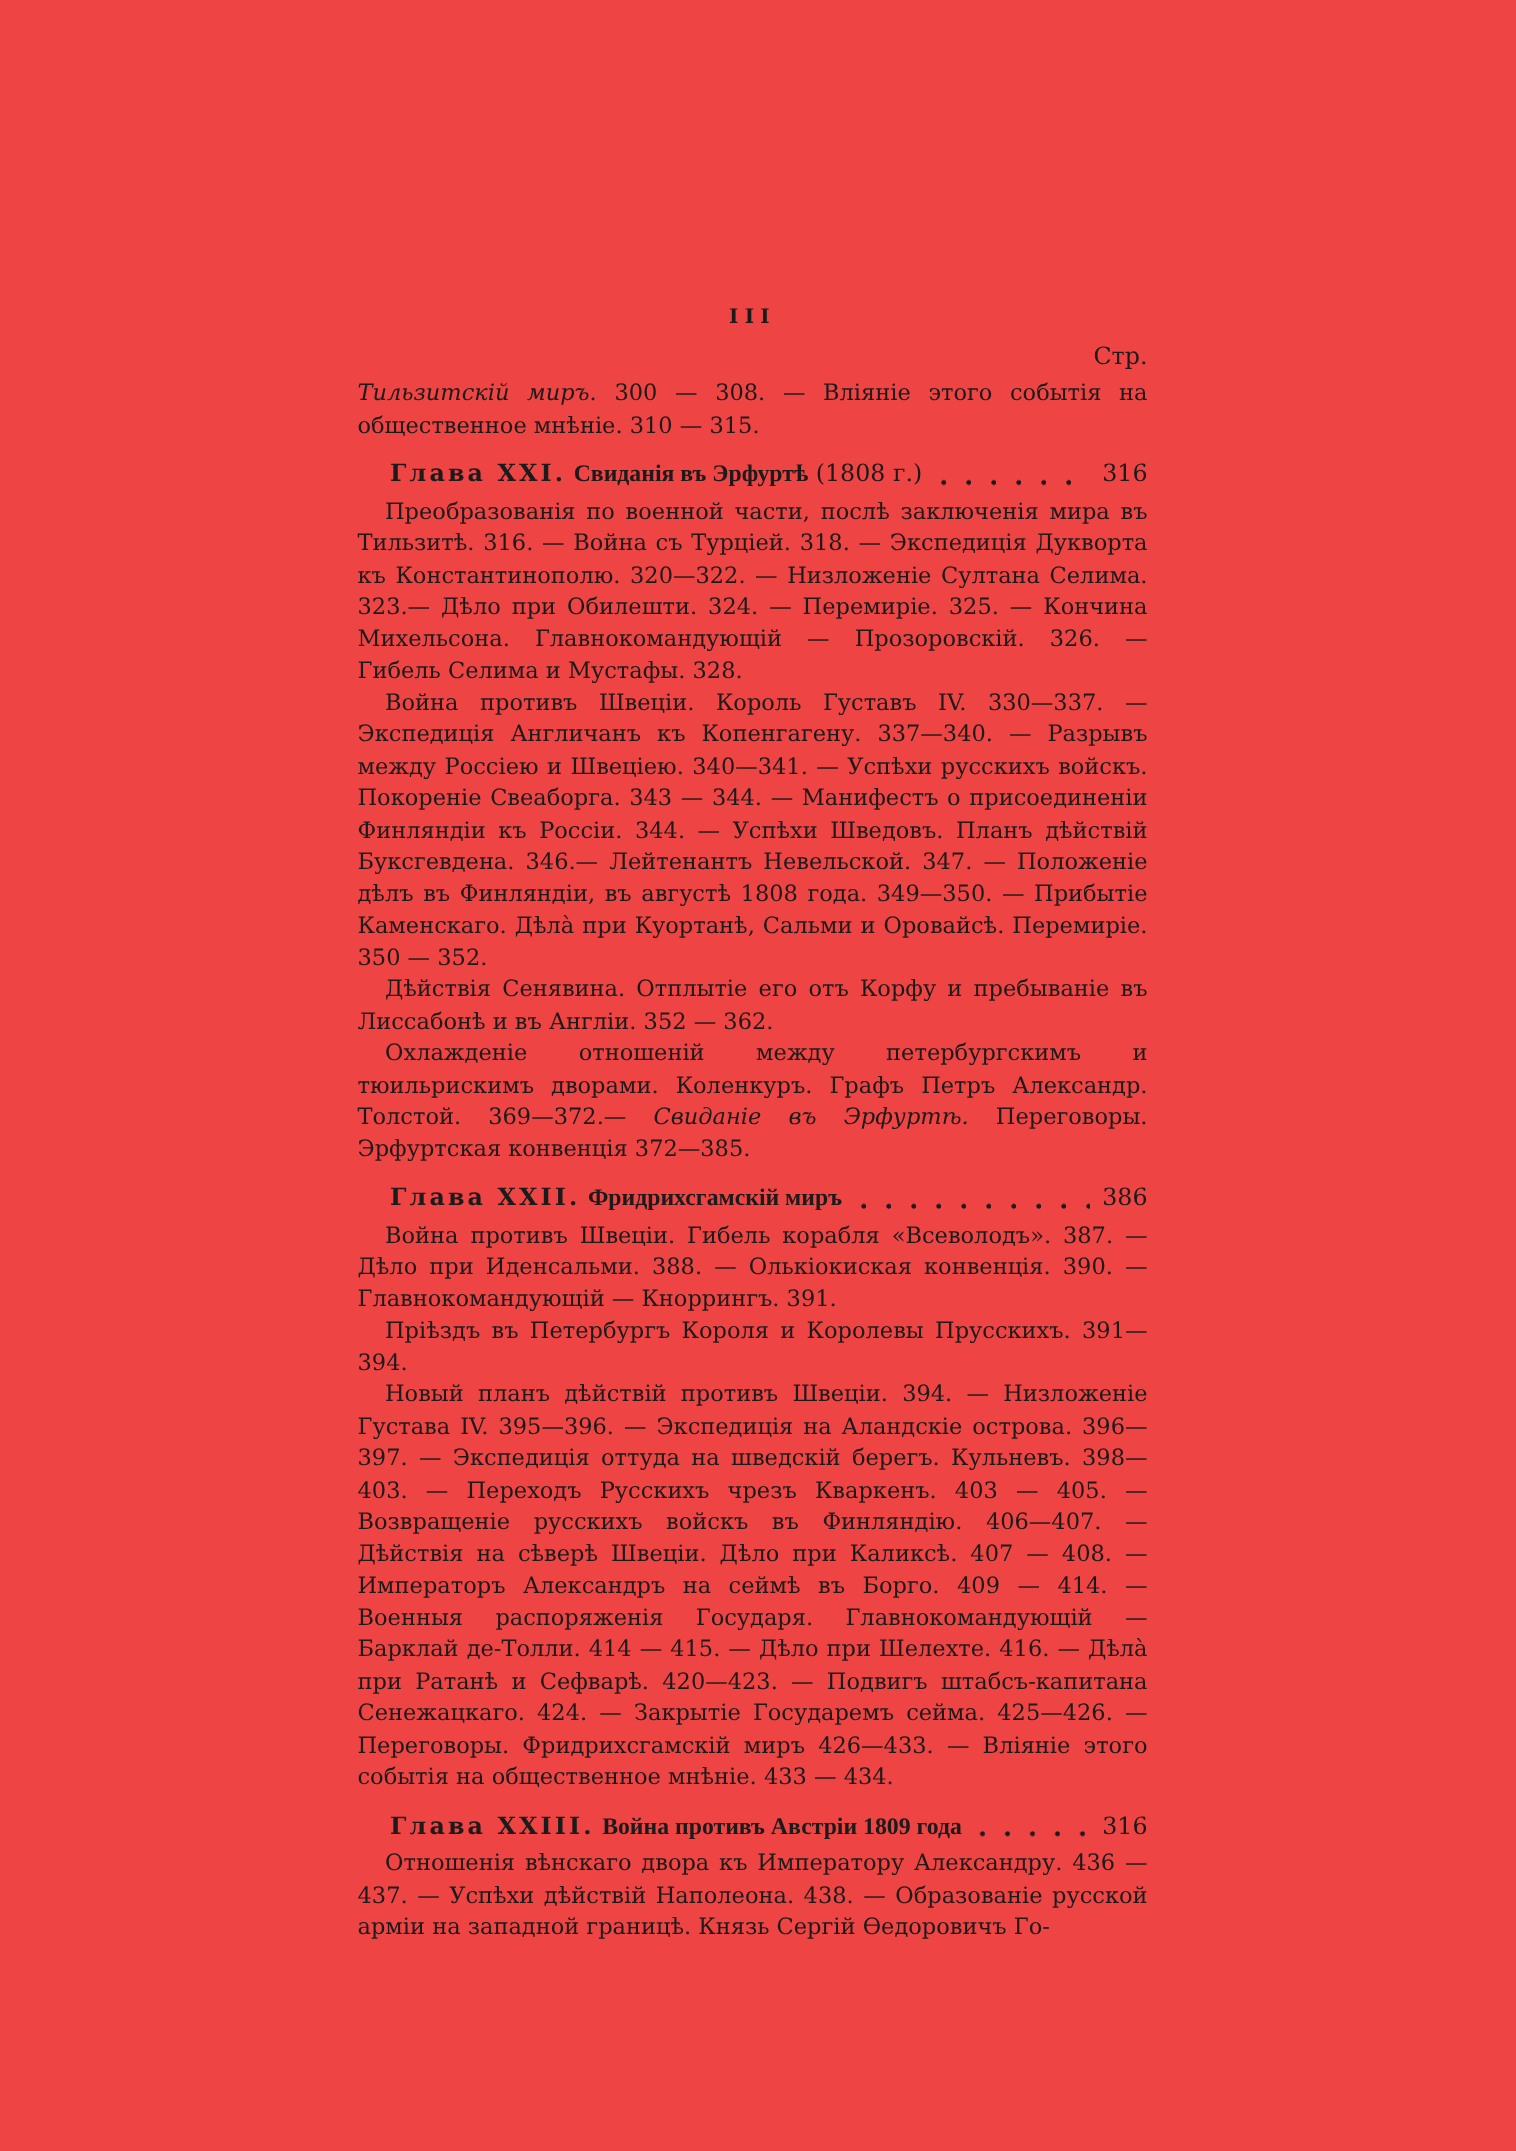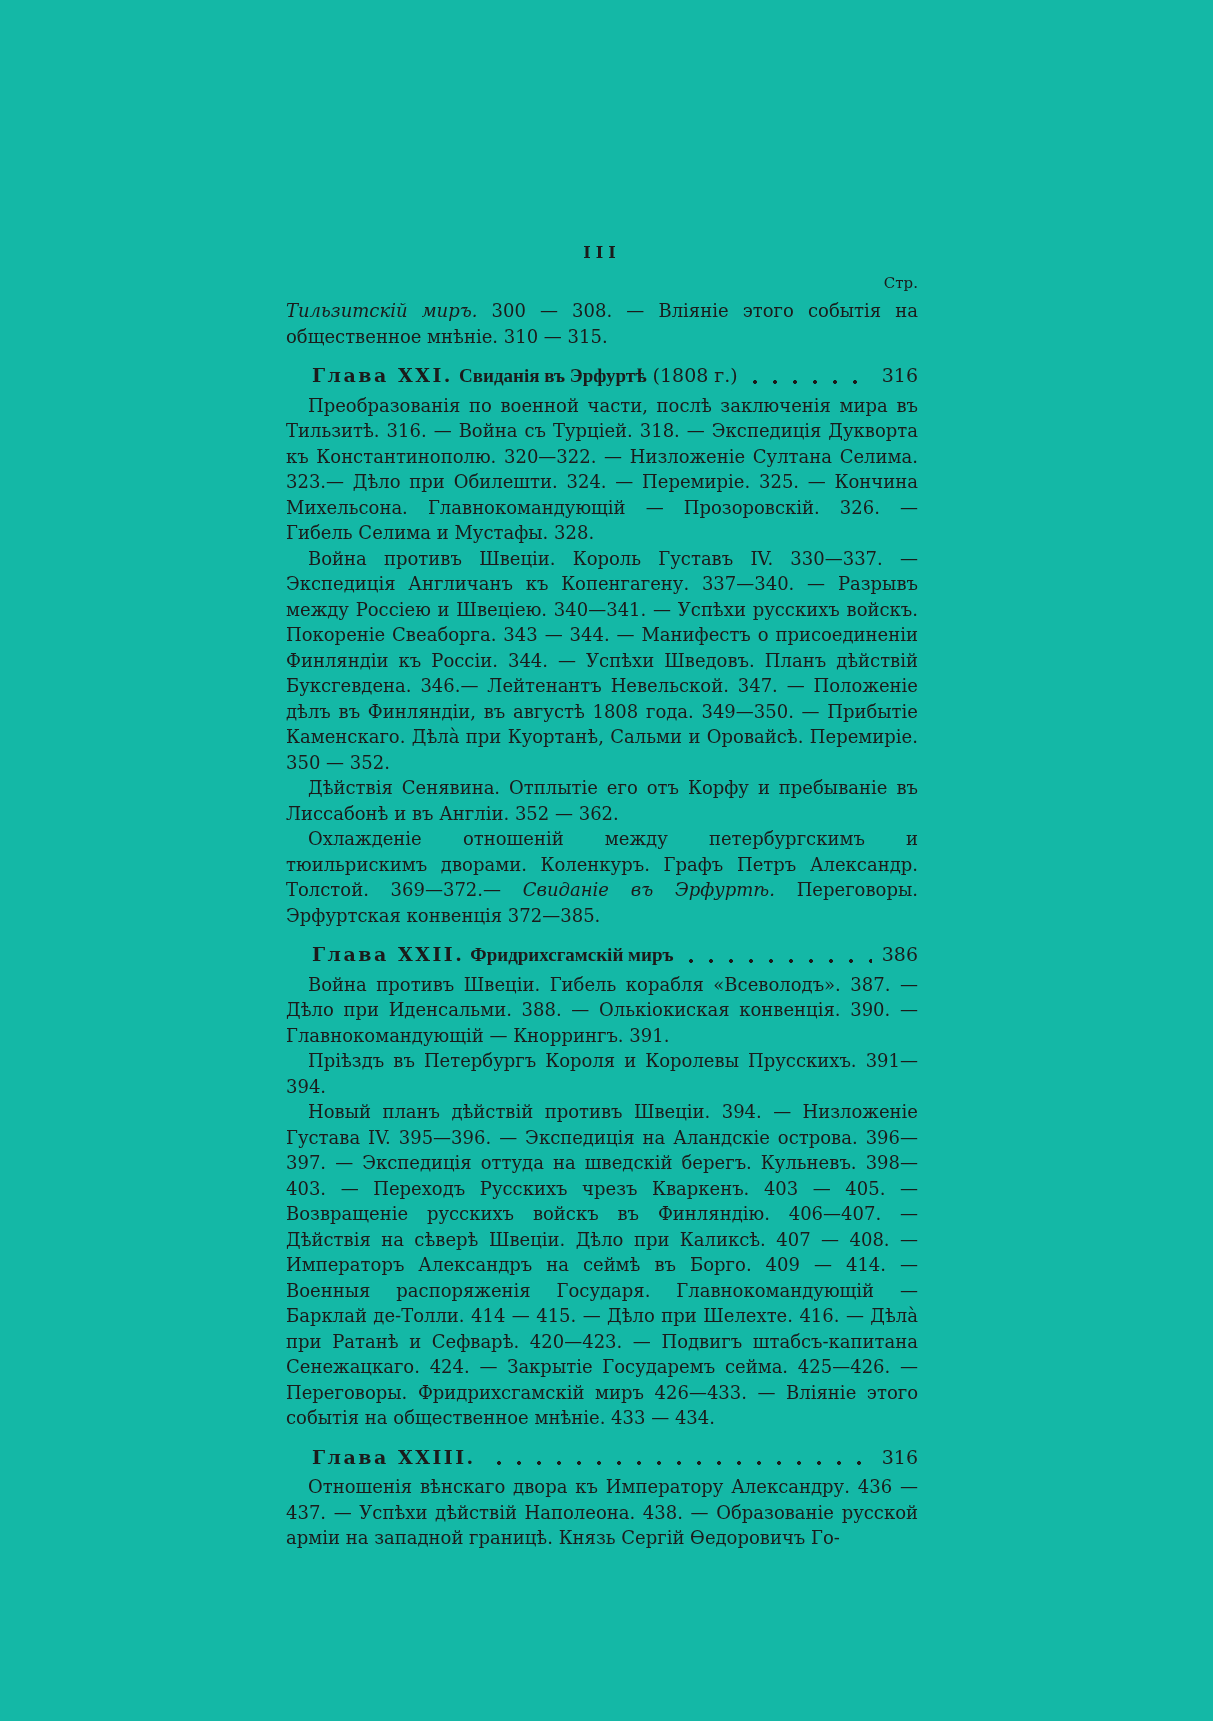--- a/index.html
+++ b/index.html
@@ -5,37 +5,37 @@
   html,body{margin:0;padding:0;}
   body{
     width:1213px;height:1721px;
     background:#ffffff;
     font-family:"DejaVu Serif", serif;
     color:#1b1b1b;
   }
   .sheet{
     position:relative;
     width:1213px;height:1721px;
-    background:#14b8a6;
+    background:#ef4444;
     overflow:hidden;
   }
   .textblock{
     position:absolute;
     left:286px;top:243px;width:632px;
   }
   .folio{
     text-align:center;
     font-size:16px;
     letter-spacing:5px;
     font-weight:bold;
     margin:0 0 12px 0;
   }
   .colhead{
     text-align:right;
-    font-size:15px;
+    font-size:19px;
     margin:0 0 6px 0;
   }
   p.toc-para{
     margin:0;
     font-size:18px;
     line-height:25.5px;
     text-align:justify;
     text-indent:22px;
   }
   p.toc-para.no-indent{text-indent:0;}
@@ -113,20 +113,21 @@
     </div>
 
     <p class="toc-para"><span>Война противъ Швеціи. Гибель корабля «Всеволодъ». 387. — Дѣло при Иденсальми. 388. — Олькіокиская конвенція. 390. — Главнокомандующій — Кноррингъ. 391.</span></p>
 
     <p class="toc-para"><span>Пріѣздъ въ Петербургъ Короля и Королевы Прусскихъ. 391—394.</span></p>
 
     <p class="toc-para"><span>Новый планъ дѣйствій противъ Швеціи. 394. — Низложеніе Густава IV. 395—396. — Экспедиція на Аландскіе острова. 396—397. — Экспедиція оттуда на шведскій берегъ. Кульневъ. 398—403. — Переходъ Русскихъ чрезъ Кваркенъ. 403 — 405. — Возвращеніе русскихъ войскъ въ Финляндію. 406—407. — Дѣйствія на сѣверѣ Швеціи. Дѣло при Каликсѣ. 407 — 408. — Императоръ Александръ на сеймѣ въ Борго. 409 — 414. — Военныя распоряженія Государя. Главнокомандующій — Барклай де-Толли. 414 — 415. — Дѣло при Шелехте. 416. — Дѣла̀ при Ратанѣ и Сефварѣ. 420—423. — Подвигъ штабсъ-капитана Сенежацкаго. 424. — Закрытіе Государемъ сейма. 425—426. — Переговоры. Фридрихсгамскій миръ 426—433. — Вліяніе этого событія на общественное мнѣніе. 433 — 434.</span></p>
 
     <div class="chapter">
       <span class="ch-label">Глава XXIII.</span>
+      <span class="ch-title">Война противъ Австріи 1809 года</span>
       <span class="leader"></span>
       <span class="ch-page">316</span>
     </div>
 
     <p class="toc-para"><span>Отношенія вѣнскаго двора къ Императору Александру. 436 — 437. — Успѣхи дѣйствій Наполеона. 438. — Образованіе русской арміи на западной границѣ. Князь Сергій Ѳедоровичъ Го-</span></p>
 
   </div>
 </div>
 
 </body></html>

